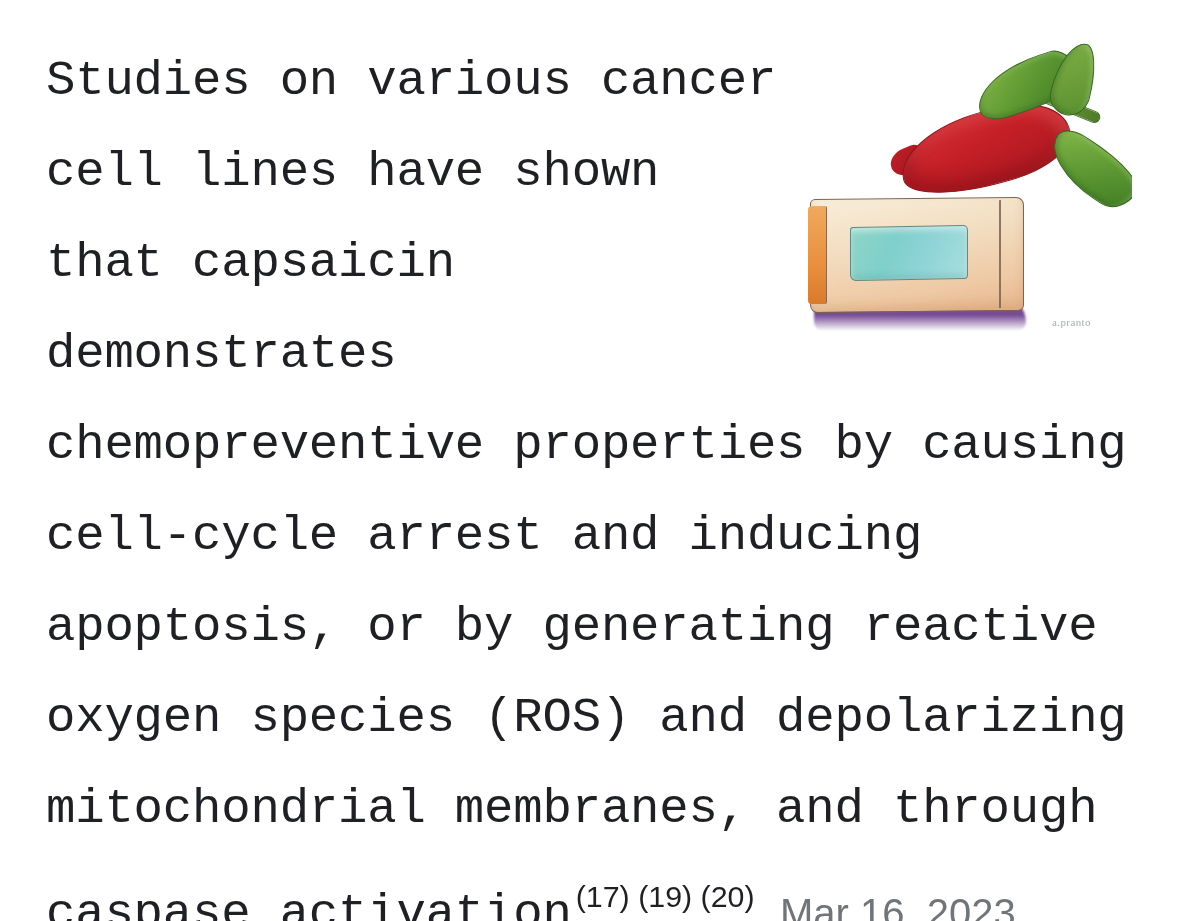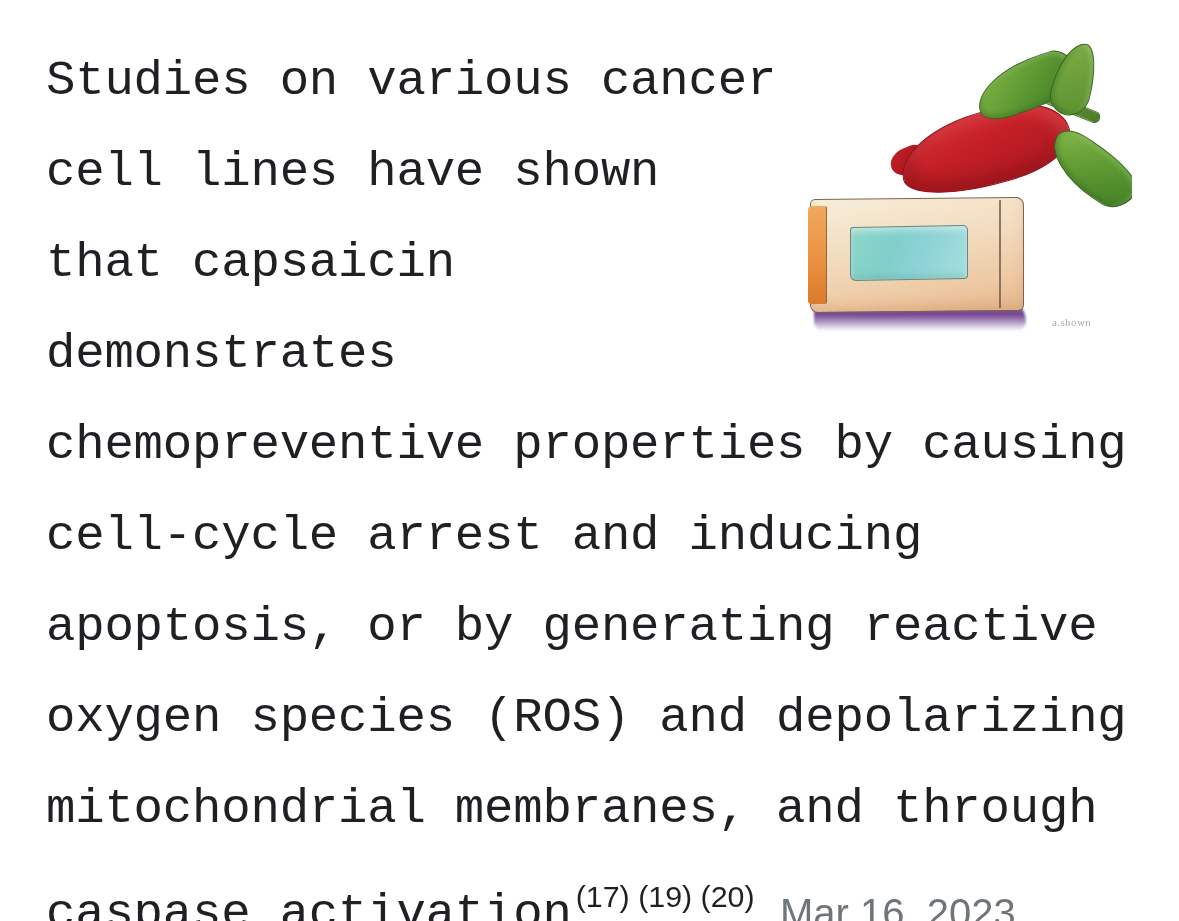--- a/index.html
+++ b/index.html
@@ -227,21 +227,21 @@
   <div class="thumbnail">
     <div class="shadow-pad"></div>
     <div class="bandage"></div>
     <div class="pad"></div>
     <div class="pepper-tip"></div>
     <div class="pepper"></div>
     <div class="stem"></div>
     <div class="leaf leaf-1"></div>
     <div class="leaf leaf-2"></div>
     <div class="leaf leaf-3"></div>
-    <div class="watermark">a.shown</div>
+    <div class="watermark">a.pranto</div>
   </div>
 
   <div class="answer-block">
     <div class="thumb-float"></div>
     <span class="answer-text">Studies on various cancer cell lines have shown that capsaicin demonstrates chemopreventive properties by causing cell-cycle arrest and inducing apoptosis, or by generating reactive oxygen species (ROS) and depolarizing mitochondrial membranes, and through caspase activation</span><span class="citations">(17) (19) (20)</span><span class="period">.</span><span class="date-stamp">Mar 16, 2023</span>
   </div>
 
 </div>
 
 </body></html>

